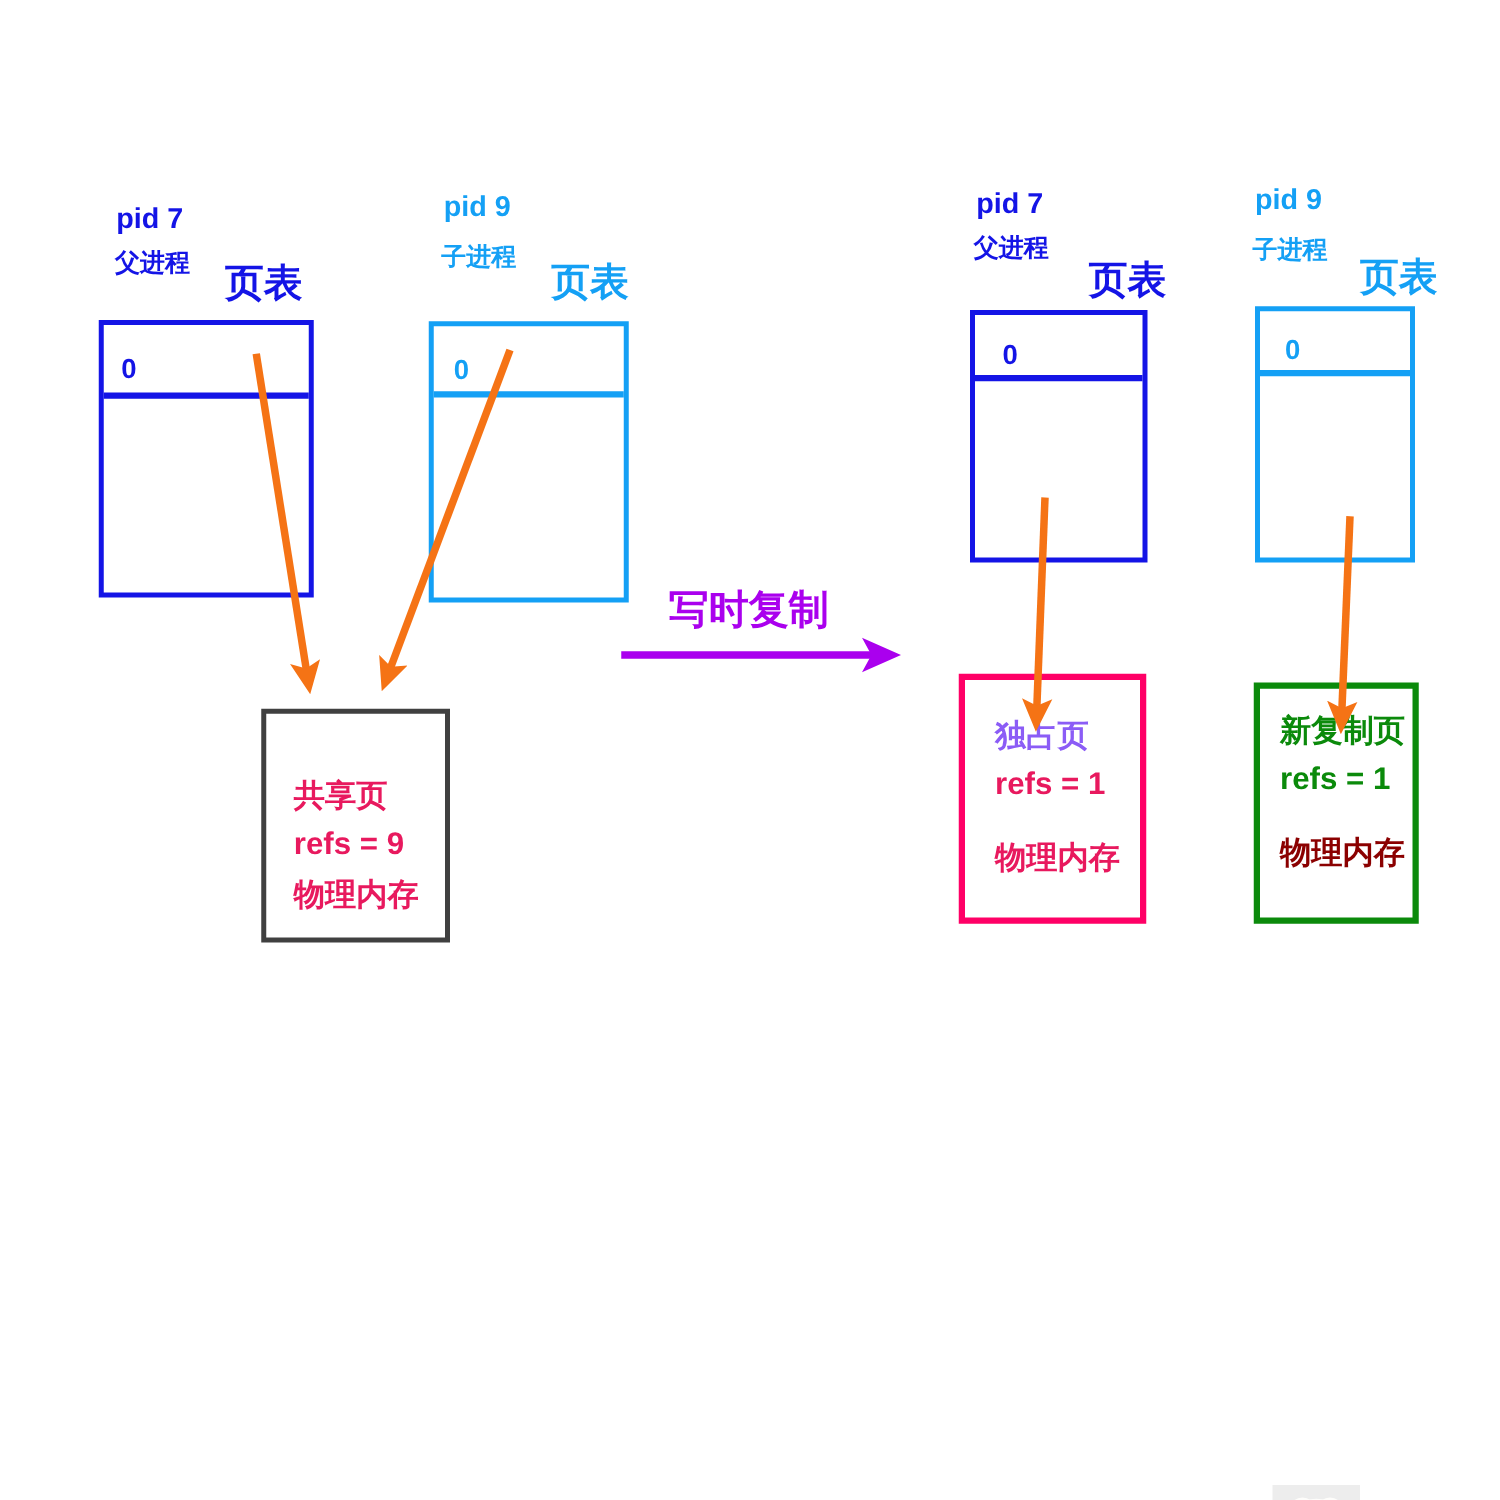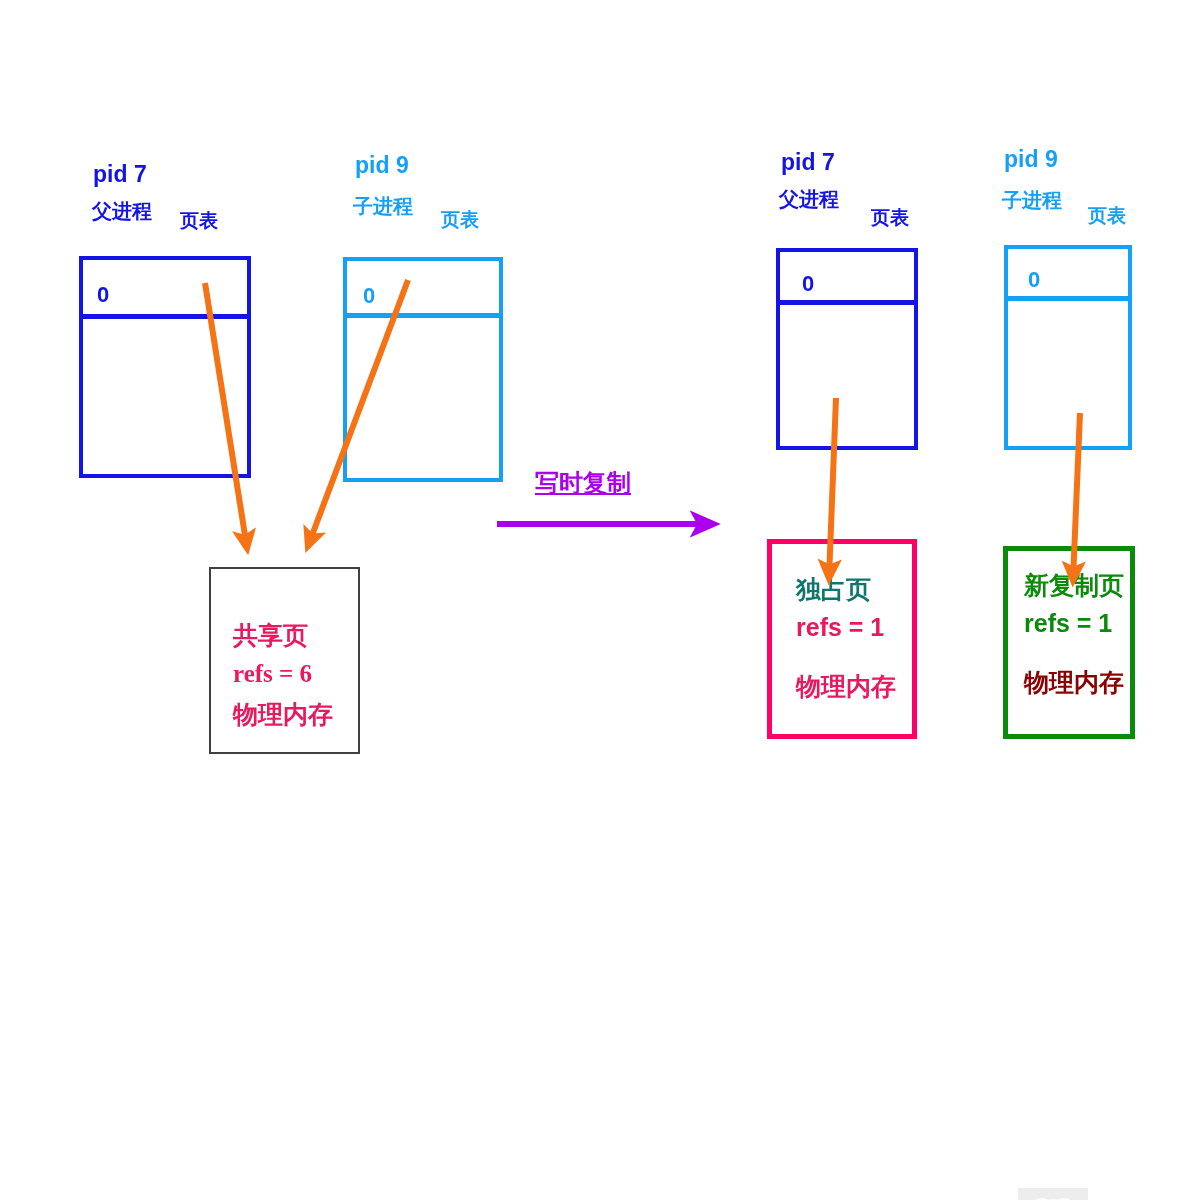--- a/index.html
+++ b/index.html
@@ -22,21 +22,21 @@
 
   
   .lbl {
     position: absolute;
     font-weight: bold;
     white-space: nowrap;
     line-height: 1;
   }
   .lbl-pid     { font-size: 23px; }
   .lbl-proc    { font-size: 20px; font-family: Liberation Mono, monospace; }
-  .lbl-pt      { font-size: 19px; }
+  .lbl-pt      { font-size: 31px; }
   .cell-num    { font-size: 22px; font-weight: bold; }
 
   
   .pagetable {
     position: absolute;
     box-sizing: border-box;
     background: transparent;
   }
   .pt-divider {
     position: absolute;
@@ -55,24 +55,23 @@
     position: absolute;
     font-weight: bold;
     white-space: nowrap;
     line-height: 1;
   }
 
   
   .cow-label {
     position: absolute;
     font-weight: bold;
-    font-size: 24px;
+    font-size: 32px;
     white-space: nowrap;
     line-height: 1;
-    text-decoration: underline;
   }
 
   
   #arrows {
     position: absolute;
     left: 0; top: 0;
     width: 1200px;
     height: 1200px;
     pointer-events: none;
   }
@@ -109,23 +108,23 @@
 
   <div class="lbl lbl-proc" style="left:353px; top:150px; color:#14a0f5;">子进程</div>
 
   <div class="lbl lbl-pt" style="left:441px; top:162px; color:#14a0f5;">页表</div>
 
   <div class="pagetable" style="left:343px; top:209px; width:160px; height:225px; border:4px solid #14a0f5;">
     <div class="pt-divider" style="top:52px; border-top:5px solid #14a0f5;"></div>
     <div class="cell-num" style="position:absolute; left:16px; top:22px; color:#14a0f5;">0</div>
   </div>
 
-  <div class="membox" style="left:209px; top:519px; width:151px; height:187px; border:2px solid #404040;font-family:Liberation Serif, serif;">
+  <div class="membox" style="left:209px; top:519px; width:151px; height:187px; border:4px solid #404040;">
     <div class="mem-line" style="left:22px; top:54px; font-size:25px; color:#e8195e;">共享页</div>
-    <div class="mem-line" style="left:22px; top:92px; font-size:25px; color:#e8195e;">refs = 6</div>
+    <div class="mem-line" style="left:22px; top:92px; font-size:25px; color:#e8195e;">refs = 9</div>
     <div class="mem-line" style="left:22px; top:133px; font-size:25px; color:#e8195e;">物理内存</div>
   </div>
 
   <div class="cow-label" style="left:535px; top:423px; color:#aa00ee;">写时复制</div>
 
   <div class="lbl lbl-pid" style="left:781px; top:103px; color:#1414e6;">pid 7</div>
 
   <div class="lbl lbl-proc" style="left:779px; top:143px; color:#1414e6;">父进程</div>
 
   <div class="lbl lbl-pt" style="left:871px; top:160px; color:#1414e6;">页表</div>
@@ -140,21 +139,21 @@
   <div class="lbl lbl-proc" style="left:1002px; top:144px; color:#14a0f5;">子进程</div>
 
   <div class="lbl lbl-pt" style="left:1088px; top:158px; color:#14a0f5;">页表</div>
 
   <div class="pagetable" style="left:1004px; top:197px; width:128px; height:205px; border:4px solid #14a0f5;">
     <div class="pt-divider" style="top:47px; border-top:5px solid #14a0f5;"></div>
     <div class="cell-num" style="position:absolute; left:20px; top:18px; color:#14a0f5;">0</div>
   </div>
 
   <div class="membox" style="left:767px; top:491px; width:150px; height:200px; border:5px solid #ff0066;">
-    <div class="mem-line" style="left:24px; top:33px; font-size:25px; color:#0f766e;">独占页</div>
+    <div class="mem-line" style="left:24px; top:33px; font-size:25px; color:#8b5cf6;">独占页</div>
     <div class="mem-line" style="left:24px; top:71px; font-size:25px; color:#e8195e;">refs = 1</div>
     <div class="mem-line" style="left:24px; top:130px; font-size:25px; color:#e8195e;">物理内存</div>
   </div>
 
   <div class="membox" style="left:1003px; top:498px; width:132px; height:193px; border:5px solid #0b8a0b;">
     <div class="mem-line" style="left:16px; top:22px; font-size:25px; color:#0b8a0b;">新复制页</div>
     <div class="mem-line" style="left:16px; top:60px; font-size:25px; color:#0b8a0b;">refs = 1</div>
     <div class="mem-line" style="left:16px; top:119px; font-size:25px; color:#8b0000;">物理内存</div>
   </div>
 

